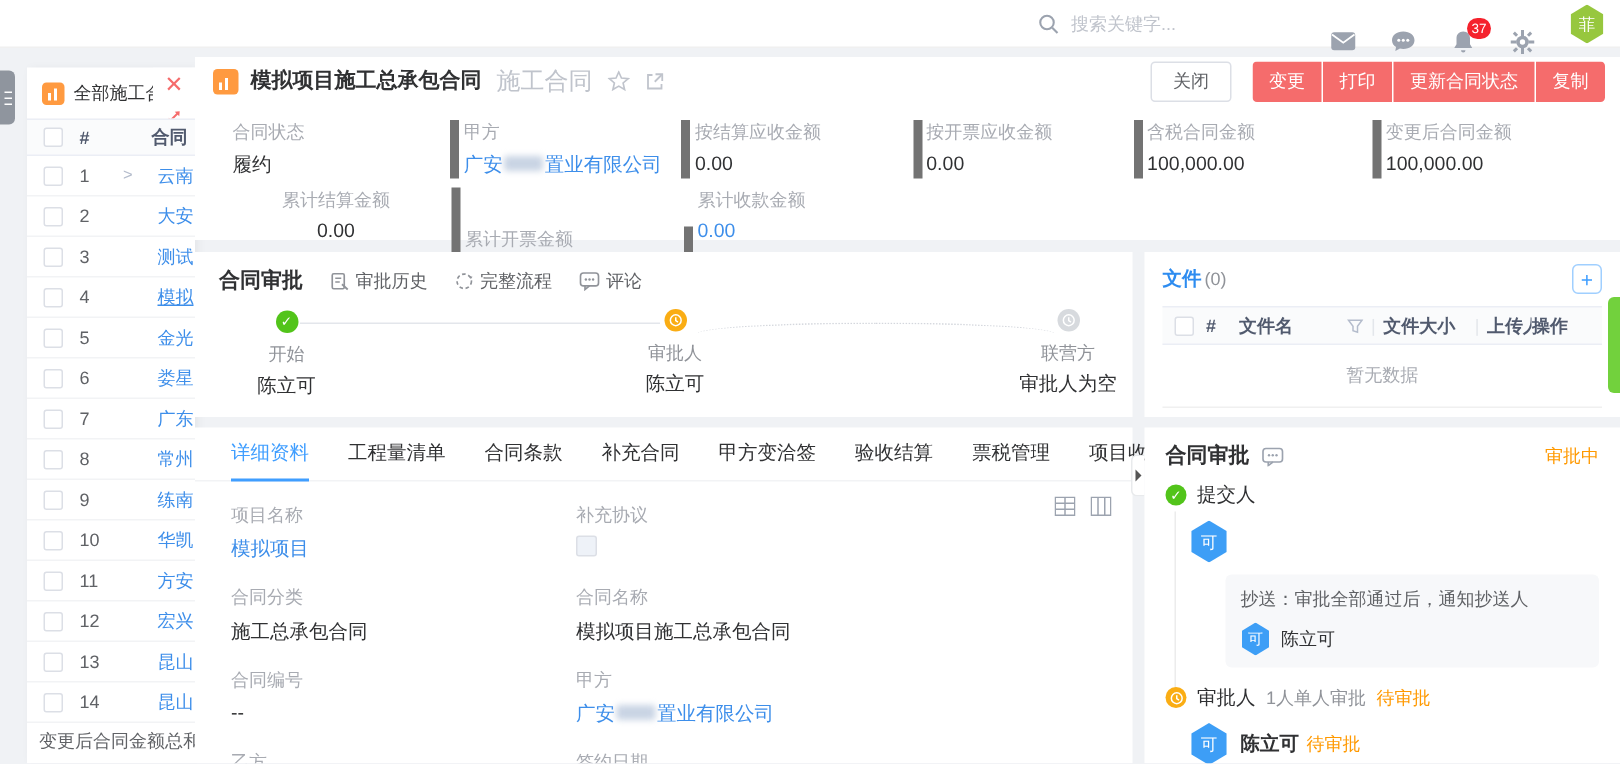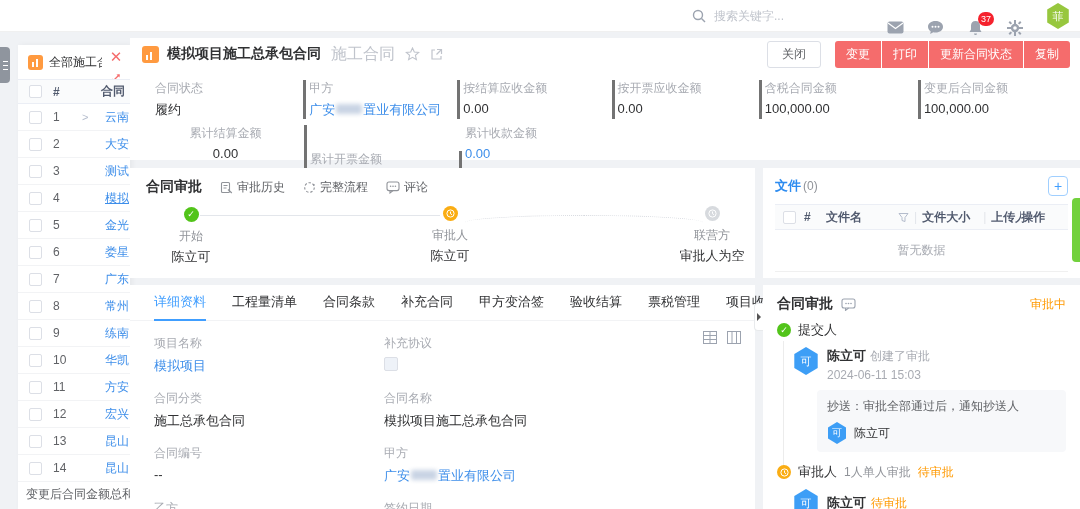--- a/index.html
+++ b/index.html
@@ -62,21 +62,21 @@
   .d-icb{margin-left:10px;display:flex;align-items:center;cursor:pointer;}
   .d-actions{margin-left:auto;display:flex;align-items:center;gap:14px;}
   .btn-plain{border:1px solid #dcdfe6;background:#fff;color:#606266;font-size:12px;padding:4px 14px;border-radius:3px;cursor:pointer;font-family:inherit;}
   .btn-group{display:flex;gap:1px;border-radius:3px;overflow:hidden;}
   .btn-group button{border:none;background:#f56c6c;color:#fff;font-size:12px;padding:5px 11px;cursor:pointer;font-family:inherit;white-space:nowrap;}
 
   
   .sum{padding:4px 0 0 25px;}
   .sum-row{display:flex;margin-top:6px;}
   .cell{padding-right:8px;}
-  .sum-row .cell{border-right:3px solid #737373;}
+  .sum-row .cell{border-right:6px solid #737373;}
   .sum-row .cell:last-child{border-right:none;}
   .sum-row1 .cell:nth-of-type(1){width:152px;}
   .sum-row1 .cell:nth-of-type(2){width:155px;padding-left:0;}
   .sum-row1 .cell:nth-of-type(3){width:155px;}
   .sum-row1 .cell:nth-of-type(4){width:148px;}
   .sum-row1 .cell:nth-of-type(5){width:160px;}
   .sum-row1 .cell:nth-of-type(6){width:160px;border-right:none;}
   .sum-row2 .cell:nth-of-type(1){width:152px;text-align:center;}
   .sum-row2 .cell:nth-of-type(2){width:155px;margin-top:26px;}
   .sum-row2 .cell:nth-of-type(3){width:155px;}
@@ -631,24 +631,20 @@
       <span class="ap-status">审批中</span>
     </div>
     <div class="ap-body">
       <div class="ap-vline"></div>
       <div class="ap-sec">
         <span class="mini-dot green">✓</span>
         <span class="t1">提交人</span>
       </div>
       <div class="ap-person">
         <span class="hex blue lg">可</span>
-        <span>
-          <span class="ap-pname">陈立可</span><span class="ap-paction">创建了审批</span>
-          <div class="ap-time">2024-06-11 15:03</div>
-        </span>
       </div>
       <div class="cc-box">
         <div class="cc-note">抄送：审批全部通过后，通知抄送人</div>
         <div class="cc-person">
           <span class="hex blue sm">可</span>
           <span>陈立可</span>
         </div>
       </div>
       <div class="ap-sec ap-approver">
         <span class="mini-dot orange">

